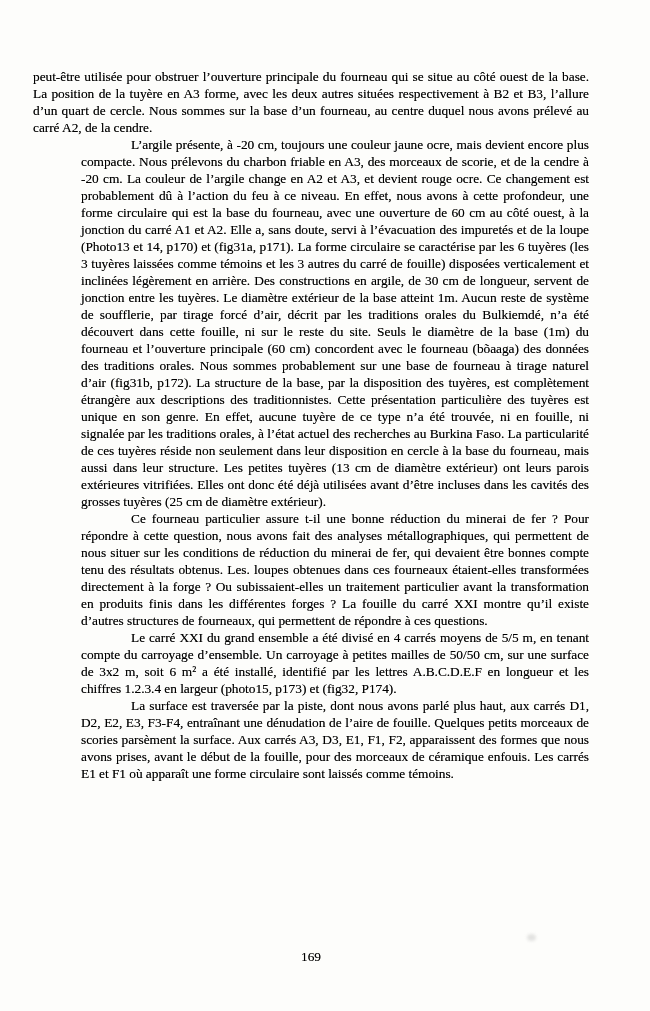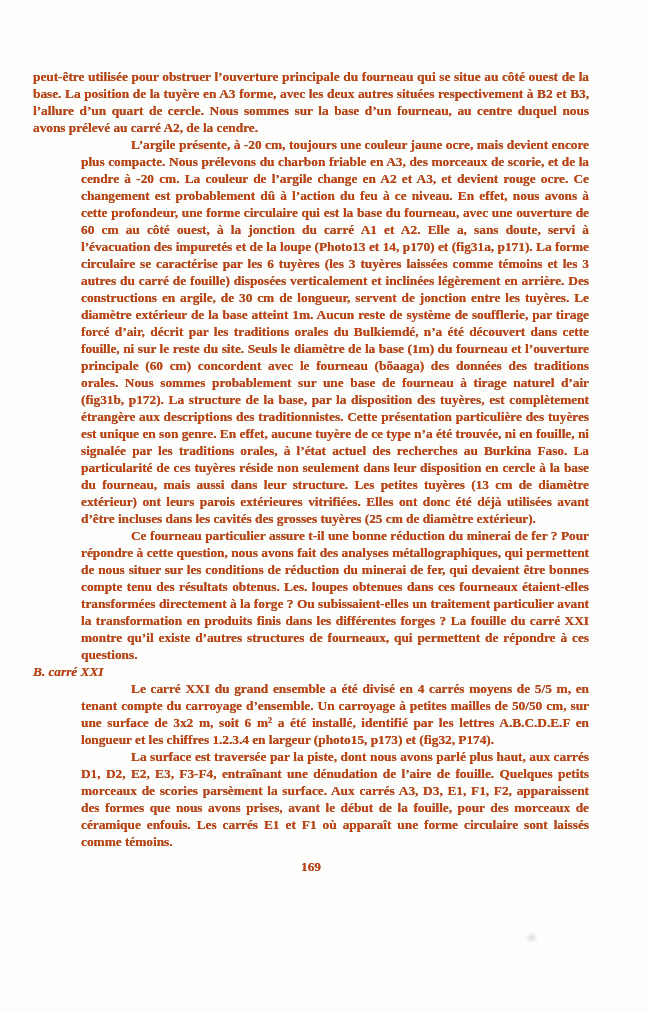--- a/index.html
+++ b/index.html
@@ -6,23 +6,22 @@
     margin: 0;
     padding: 0;
     background: #ffffff;
   }
   .page {
     position: relative;
     width: 650px;
     height: 1011px;
     background: #fdfdfb;
     font-family: "Liberation Serif", serif;
-    color: #c2410c;
+    color: #000000;
     overflow: hidden;
-    font-weight: bold;
   }
   .body-text {
     position: absolute;
     left: 33px;
     top: 68px;
     width: 556px;
     font-size: 13.4px;
     line-height: 17px;
     text-align: justify;
     letter-spacing: -0.05px;
@@ -39,21 +38,21 @@
   .para.noindent {
     text-indent: 0;
   }
   .heading {
     font-style: italic;
     text-align: left;
   }
   .page-number {
     position: absolute;
     left: 33px;
-    top: 858px;
+    top: 948px;
     width: 556px;
     text-align: center;
     font-size: 13.4px;
     line-height: 17px;
     text-shadow: 0 0 0.5px rgba(20, 20, 20, 0.55);
   }
   .smudge {
     position: absolute;
     left: 527px;
     top: 934px;
@@ -66,21 +65,20 @@
   }
 </style>
 </head>
 <body>
 
 <div class="page">
   <div class="body-text">
     <p class="para noindent">peut-être utilisée pour obstruer l’ouverture principale du fourneau qui se situe au côté ouest de la base. La position de la tuyère en A3 forme, avec les deux autres situées respectivement à B2 et B3, l’allure d’un quart de cercle. Nous sommes sur la base d’un fourneau, au centre duquel nous avons prélevé au carré A2, de la cendre.</p>
     <p class="para indent">L’argile présente, à -20 cm, toujours une couleur jaune ocre, mais devient encore plus compacte. Nous prélevons du charbon friable en A3, des morceaux de scorie, et de la cendre à -20 cm. La couleur de l’argile change en A2 et A3, et devient rouge ocre. Ce changement est probablement dû à l’action du feu à ce niveau. En effet, nous avons à cette profondeur, une forme circulaire qui est la base du fourneau, avec une ouverture de 60 cm au côté ouest, à la jonction du carré A1 et A2. Elle a, sans doute, servi à l’évacuation des impuretés et de la loupe (Photo13 et 14, p170) et (fig31a, p171). La forme circulaire se caractérise par les 6 tuyères (les 3 tuyères laissées comme témoins et les 3 autres du carré de fouille) disposées verticalement et inclinées légèrement en arrière. Des constructions en argile, de 30 cm de longueur, servent de jonction entre les tuyères. Le diamètre extérieur de la base atteint 1m. Aucun reste de système de soufflerie, par tirage forcé d’air, décrit par les traditions orales du Bulkiemdé, n’a été découvert dans cette fouille, ni sur le reste du site. Seuls le diamètre de la base (1m) du fourneau et l’ouverture principale (60 cm) concordent avec le fourneau (bõaaga) des données des traditions orales. Nous sommes probablement sur une base de fourneau à tirage naturel d’air (fig31b, p172). La structure de la base, par la disposition des tuyères, est complètement étrangère aux descriptions des traditionnistes. Cette présentation particulière des tuyères est unique en son genre. En effet, aucune tuyère de ce type n’a été trouvée, ni en fouille, ni signalée par les traditions orales, à l’état actuel des recherches au Burkina Faso. La particularité de ces tuyères réside non seulement dans leur disposition en cercle à la base du fourneau, mais aussi dans leur structure. Les petites tuyères (13 cm de diamètre extérieur) ont leurs parois extérieures vitrifiées. Elles ont donc été déjà utilisées avant d’être incluses dans les cavités des grosses tuyères (25 cm de diamètre extérieur).</p>
     <p class="para indent">Ce fourneau particulier assure t-il une bonne réduction du minerai de fer ? Pour répondre à cette question, nous avons fait des analyses métallographiques, qui permettent de nous situer sur les conditions de réduction du minerai de fer, qui devaient être bonnes compte tenu des résultats obtenus. Les. loupes obtenues dans ces fourneaux étaient-elles transformées directement à la forge ? Ou subissaient-elles un traitement particulier avant la transformation en produits finis dans les différentes forges ? La fouille du carré XXI montre qu’il existe d’autres structures de fourneaux, qui permettent de répondre à ces questions.</p>
-    <p class="heading">B. carré XXI</p>
     <p class="para indent">Le carré XXI du grand ensemble a été divisé en 4 carrés moyens de 5/5 m, en tenant compte du carroyage d’ensemble. Un carroyage à petites mailles de 50/50 cm, sur une surface de 3x2 m, soit 6 m² a été installé, identifié par les lettres A.B.C.D.E.F en longueur et les chiffres 1.2.3.4 en largeur (photo15, p173) et (fig32, P174).</p>
     <p class="para indent">La surface est traversée par la piste, dont nous avons parlé plus haut, aux carrés D1, D2, E2, E3, F3-F4, entraînant une dénudation de l’aire de fouille. Quelques petits morceaux de scories parsèment la surface. Aux carrés A3, D3, E1, F1, F2, apparaissent des formes que nous avons prises, avant le début de la fouille, pour des morceaux de céramique enfouis. Les carrés E1 et F1 où apparaît une forme circulaire sont laissés comme témoins.</p>
   </div>
 
   <div class="page-number">169</div>
 
   <div class="smudge"></div>
 </div>
 
 </body></html>

